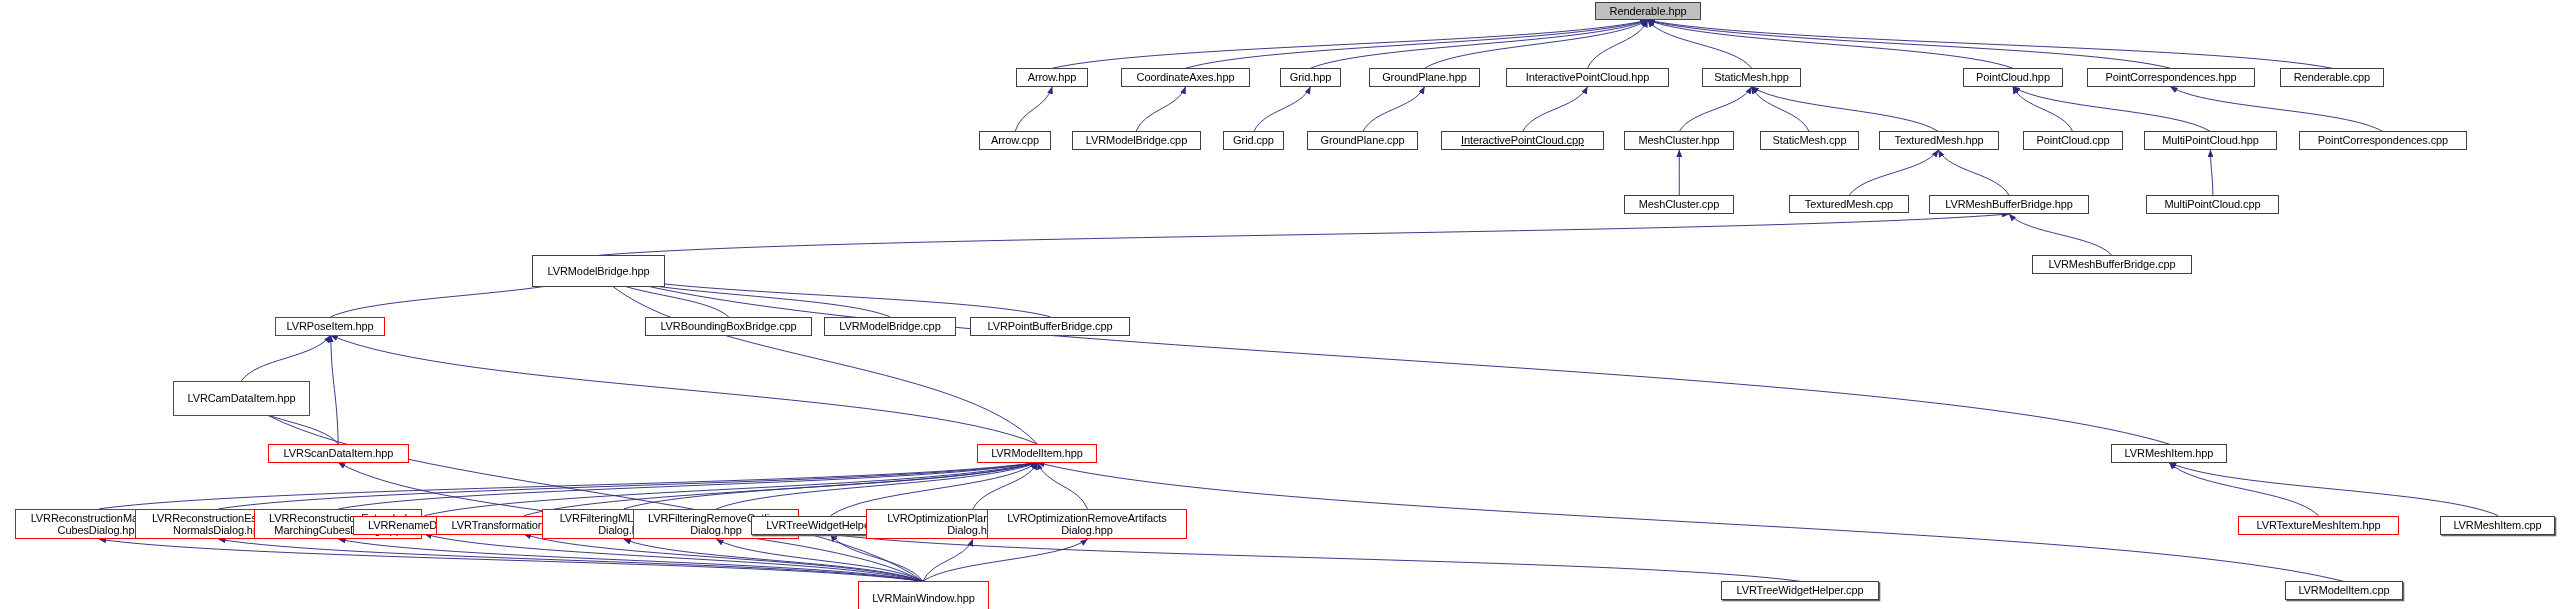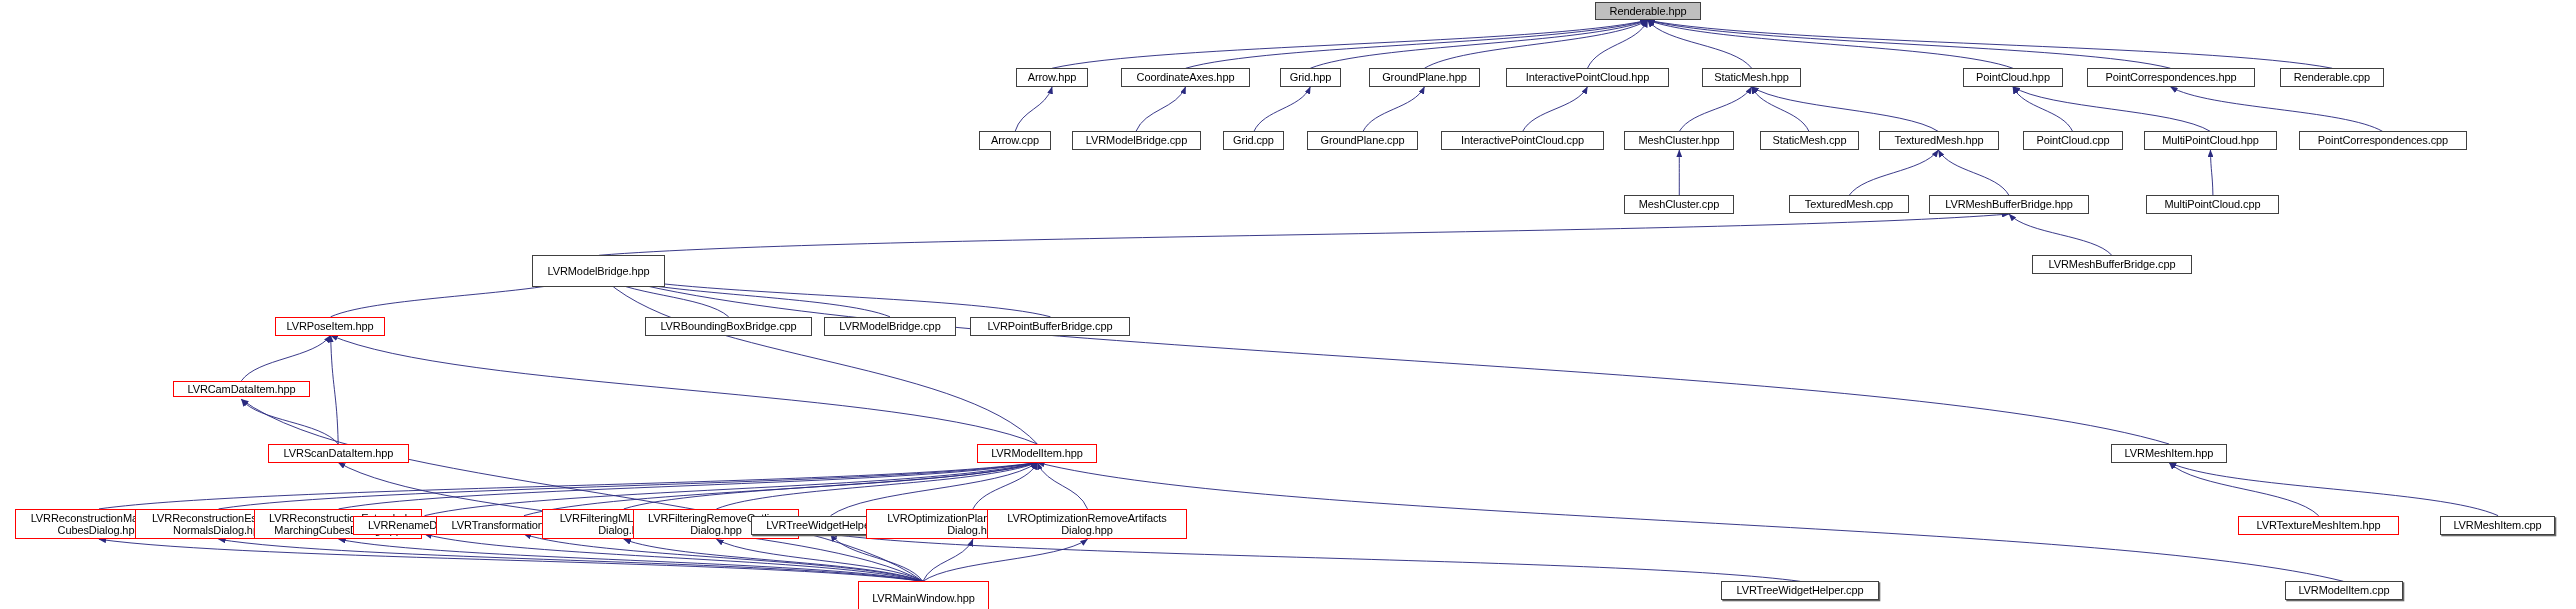--- a/index.html
+++ b/index.html
@@ -137,38 +137,38 @@
       <div class="node" style="left: 1369px; top: 68px; width: 111px; height: 18.5px;">GroundPlane.hpp</div>
       <div class="node" style="left: 1506px; top: 68px; width: 163px; height: 18.5px;">InteractivePointCloud.hpp</div>
       <div class="node" style="left: 1702px; top: 68px; width: 99px; height: 18.5px;">StaticMesh.hpp</div>
       <div class="node" style="left: 1963px; top: 68px; width: 100px; height: 18.5px;">PointCloud.hpp</div>
       <div class="node" style="left: 2087px; top: 68px; width: 168px; height: 18.5px;">PointCorrespondences.hpp</div>
       <div class="node" style="left: 2280px; top: 68px; width: 104px; height: 18.5px;">Renderable.cpp</div>
       <div class="node" style="left: 979px; top: 131px; width: 72px; height: 18.5px; text-align: center;">Arrow.cpp</div>
       <div class="node" style="left: 1072px; top: 131px; width: 129px; height: 18.5px;">LVRModelBridge.cpp</div>
       <div class="node" style="left: 1223px; top: 131px; width: 61px; height: 18.5px;">Grid.cpp</div>
       <div class="node" style="left: 1307px; top: 131px; width: 111px; height: 18.5px;">GroundPlane.cpp</div>
-      <div class="node" style="left: 1441px; top: 131px; width: 163px; height: 18.5px;">InteractivePointCloud.cpp</div>
+      <div class="node" style="left: 1441px; top: 131px; width: 163px; height: 18.5px; text-decoration: underline;">InteractivePointCloud.cpp</div>
       <div class="node" style="left: 1624px; top: 131px; width: 110px; height: 18.5px;">MeshCluster.hpp</div>
       <div class="node" style="left: 1760px; top: 131px; width: 99px; height: 18.5px;">StaticMesh.cpp</div>
       <div class="node" style="left: 1879px; top: 131px; width: 120px; height: 18.5px;">TexturedMesh.hpp</div>
       <div class="node" style="left: 2023px; top: 131px; width: 100px; height: 18.5px;">PointCloud.cpp</div>
       <div class="node" style="left: 2144px; top: 131px; width: 133px; height: 18.5px;">MultiPointCloud.hpp</div>
       <div class="node" style="left: 2299px; top: 131px; width: 168px; height: 18.5px;">PointCorrespondences.cpp</div>
       <div class="node" style="left: 1624px; top: 195px; width: 110px; height: 18.5px;">MeshCluster.cpp</div>
       <div class="node" style="left: 1789px; top: 195px; width: 120px; height: 18px;">TexturedMesh.cpp</div>
       <div class="node" style="left: 1929px; top: 195px; width: 160px; height: 18.5px;">LVRMeshBufferBridge.hpp</div>
       <div class="node" style="left: 2146px; top: 195px; width: 133px; height: 18.5px;">MultiPointCloud.cpp</div>
       <div class="node" style="left: 2032px; top: 255px; width: 160px; height: 18.5px;">LVRMeshBufferBridge.cpp</div>
       <div class="node" style="left: 532px; top: 255px; width: 133px; height: 32px;">LVRModelBridge.hpp</div>
       <div class="node red" style="left: 275px; top: 317px; width: 110px; height: 18.5px;">LVRPoseItem.hpp</div>
       <div class="node" style="left: 645px; top: 317px; width: 167px; height: 18.5px;">LVRBoundingBoxBridge.cpp</div>
       <div class="node" style="left: 824px; top: 317px; width: 132px; height: 18.5px;">LVRModelBridge.cpp</div>
       <div class="node" style="left: 970px; top: 317px; width: 160px; height: 18.5px;">LVRPointBufferBridge.cpp</div>
-      <div class="node red" style="left: 173px; top: 381px; width: 137px; height: 16px;">LVRCamDataItem.hpp</div>
+      <div class="node red" style="left: 173px; top: 381px; width: 137px; height: 35px;">LVRCamDataItem.hpp</div>
       <div class="node red" style="left: 268px; top: 444px; width: 141px; height: 18.5px;">LVRScanDataItem.hpp</div>
       <div class="node red" style="left: 977px; top: 444px; width: 120px; height: 18.5px;">LVRModelItem.hpp</div>
       <div class="node" style="left: 2111px; top: 444px; width: 116px; height: 18.5px;">LVRMeshItem.hpp</div>
       <div class="node red" style="left: 15px; top: 509px; width: 168px; height: 30px;">LVRReconstructionMarching
 CubesDialog.hpp</div>
       <div class="node red" style="left: 135px; top: 509px; width: 168px; height: 30px;">LVRReconstructionEstimate
 NormalsDialog.hpp</div>
       <div class="node red" style="left: 254px; top: 509px; width: 168px; height: 30px;">LVRReconstructionExtended
 MarchingCubesDialog.hpp</div>
       <div class="node red" style="left: 353px; top: 516px; width: 143px; height: 18.5px;">LVRRenameDialog.hpp</div>

